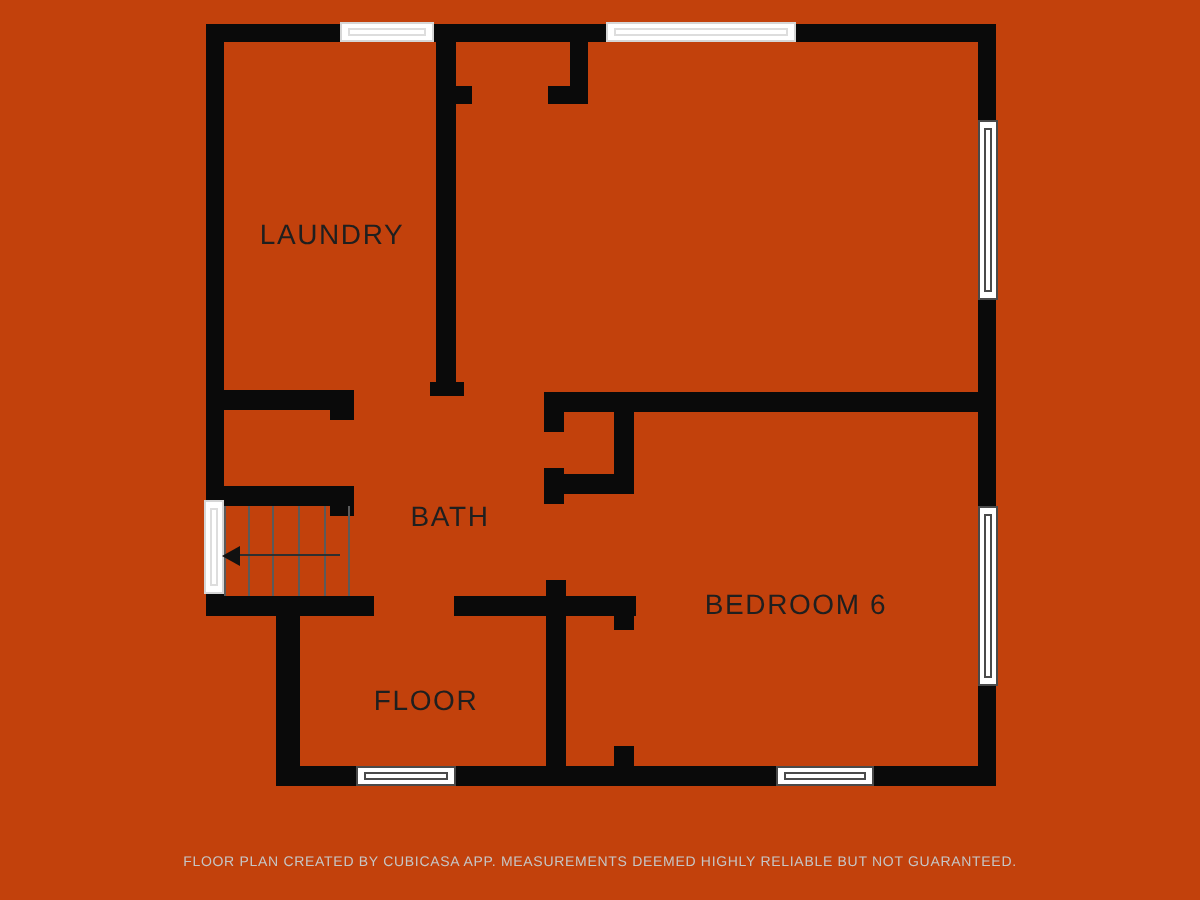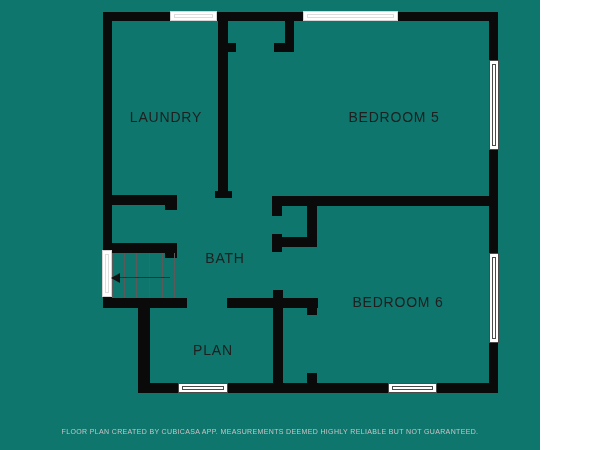--- a/index.html
+++ b/index.html
@@ -1,17 +1,17 @@
 <!DOCTYPE html>
 <html><head>
 <meta charset="utf-8">
 <style>
   html,body{margin:0;padding:0;background:#ffffff;}
   #plan{
-    position:relative;width:540px;height:450px;background:#0f766e;
+    position:relative;width:600px;height:450px;background:#c2410c;
     font-family:"Liberation Sans",sans-serif;overflow:hidden;
   }
   .wall{position:absolute;background:#0a0a0a;}
   .window{position:absolute;background:#ffffff;box-sizing:border-box;border:1px solid #4a4a4a;}
   .window .pane{position:absolute;background:#ffffff;box-sizing:border-box;border:1px solid #4a4a4a;}
   .window.h .pane{left:3px;right:3px;top:29%;height:42%;}
   .window.v .pane{top:3px;bottom:3px;left:29%;width:42%;}
   .window.faint{border-color:#d6d6d6;}
   .window.faint .pane{border-color:#dddddd;}
   #stairs{position:absolute;border-left:1px solid #5a5a5a;border-right:1px solid #5a5a5a;box-sizing:border-box;}
@@ -27,24 +27,23 @@
   #footer-note{
     position:absolute;left:50%;top:428px;transform:translateX(-50%);
     color:#c6c6c6;font-size:7px;letter-spacing:0.35px;white-space:nowrap;
   }
 </style>
 </head>
 <body>
 
 <div id="plan">
   <div class="room-label" style="left: 166px; top: 117px; color: rgb(31, 31, 31);">LAUNDRY</div>
-  <div class="room-label" style="left: 394px; top: 117px; color: rgb(31, 31, 31);">BEDROOM 5</div>
   <div class="room-label" style="left: 225px; top: 258px; color: rgb(31, 31, 31);">BATH</div>
   <div class="room-label" style="left: 398px; top: 302px; color: rgb(31, 31, 31);">BEDROOM 6</div>
-  <div class="room-label" style="left: 213px; top: 350px; color: rgb(31, 31, 31);">PLAN</div>
+  <div class="room-label" style="left: 213px; top: 350px; color: rgb(31, 31, 31);">FLOOR</div>
   <div id="footer-note">FLOOR PLAN CREATED BY CUBICASA APP. MEASUREMENTS DEEMED HIGHLY RELIABLE BUT NOT GUARANTEED.</div>
 <div class="wall" style="background: rgb(10, 10, 10); left: 103px; top: 12px; width: 67px; height: 9px;"></div>
     <div class="wall" style="background: rgb(10, 10, 10); left: 217px; top: 12px; width: 86px; height: 9px;"></div>
     <div class="wall" style="background: rgb(10, 10, 10); left: 398px; top: 12px; width: 100px; height: 9px;"></div>
     <div class="wall" style="background: rgb(10, 10, 10); left: 103px; top: 12px; width: 9px; height: 238px;"></div>
     <div class="wall" style="background: rgb(10, 10, 10); left: 103px; top: 297px; width: 9px; height: 11px;"></div>
     <div class="wall" style="background: rgb(10, 10, 10); left: 489px; top: 12px; width: 9px; height: 48px;"></div>
     <div class="wall" style="background: rgb(10, 10, 10); left: 489px; top: 150px; width: 9px; height: 103px;"></div>
     <div class="wall" style="background: rgb(10, 10, 10); left: 489px; top: 343px; width: 9px; height: 50px;"></div>
     <div class="wall" style="background: rgb(10, 10, 10); left: 138px; top: 383px; width: 40px; height: 10px;"></div>

